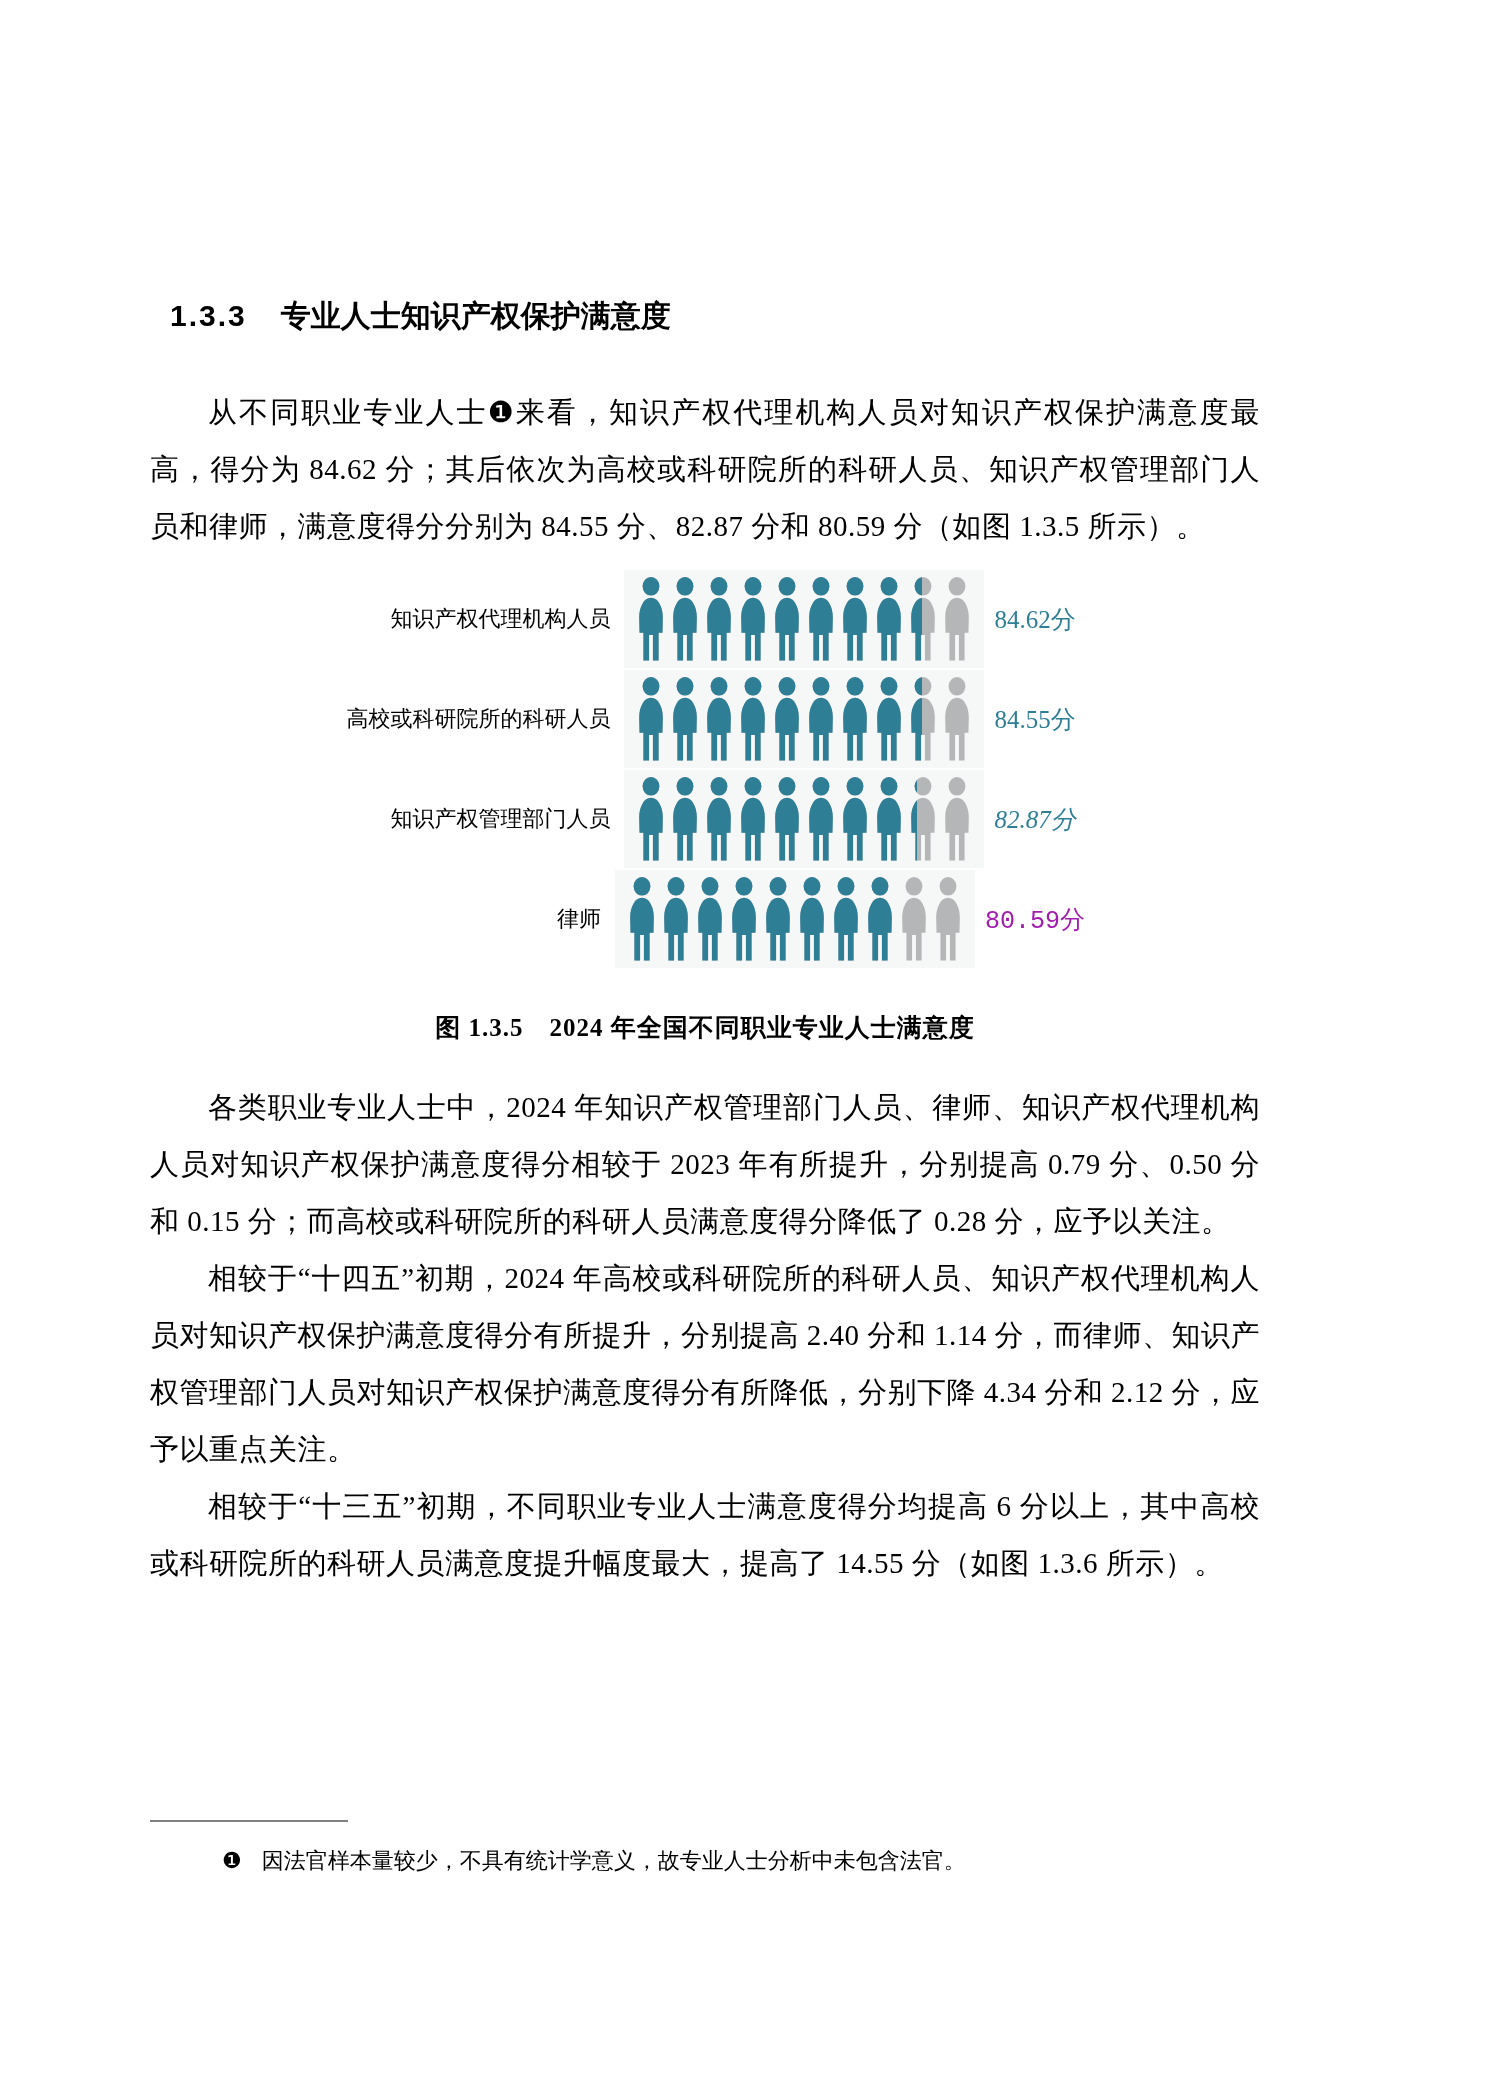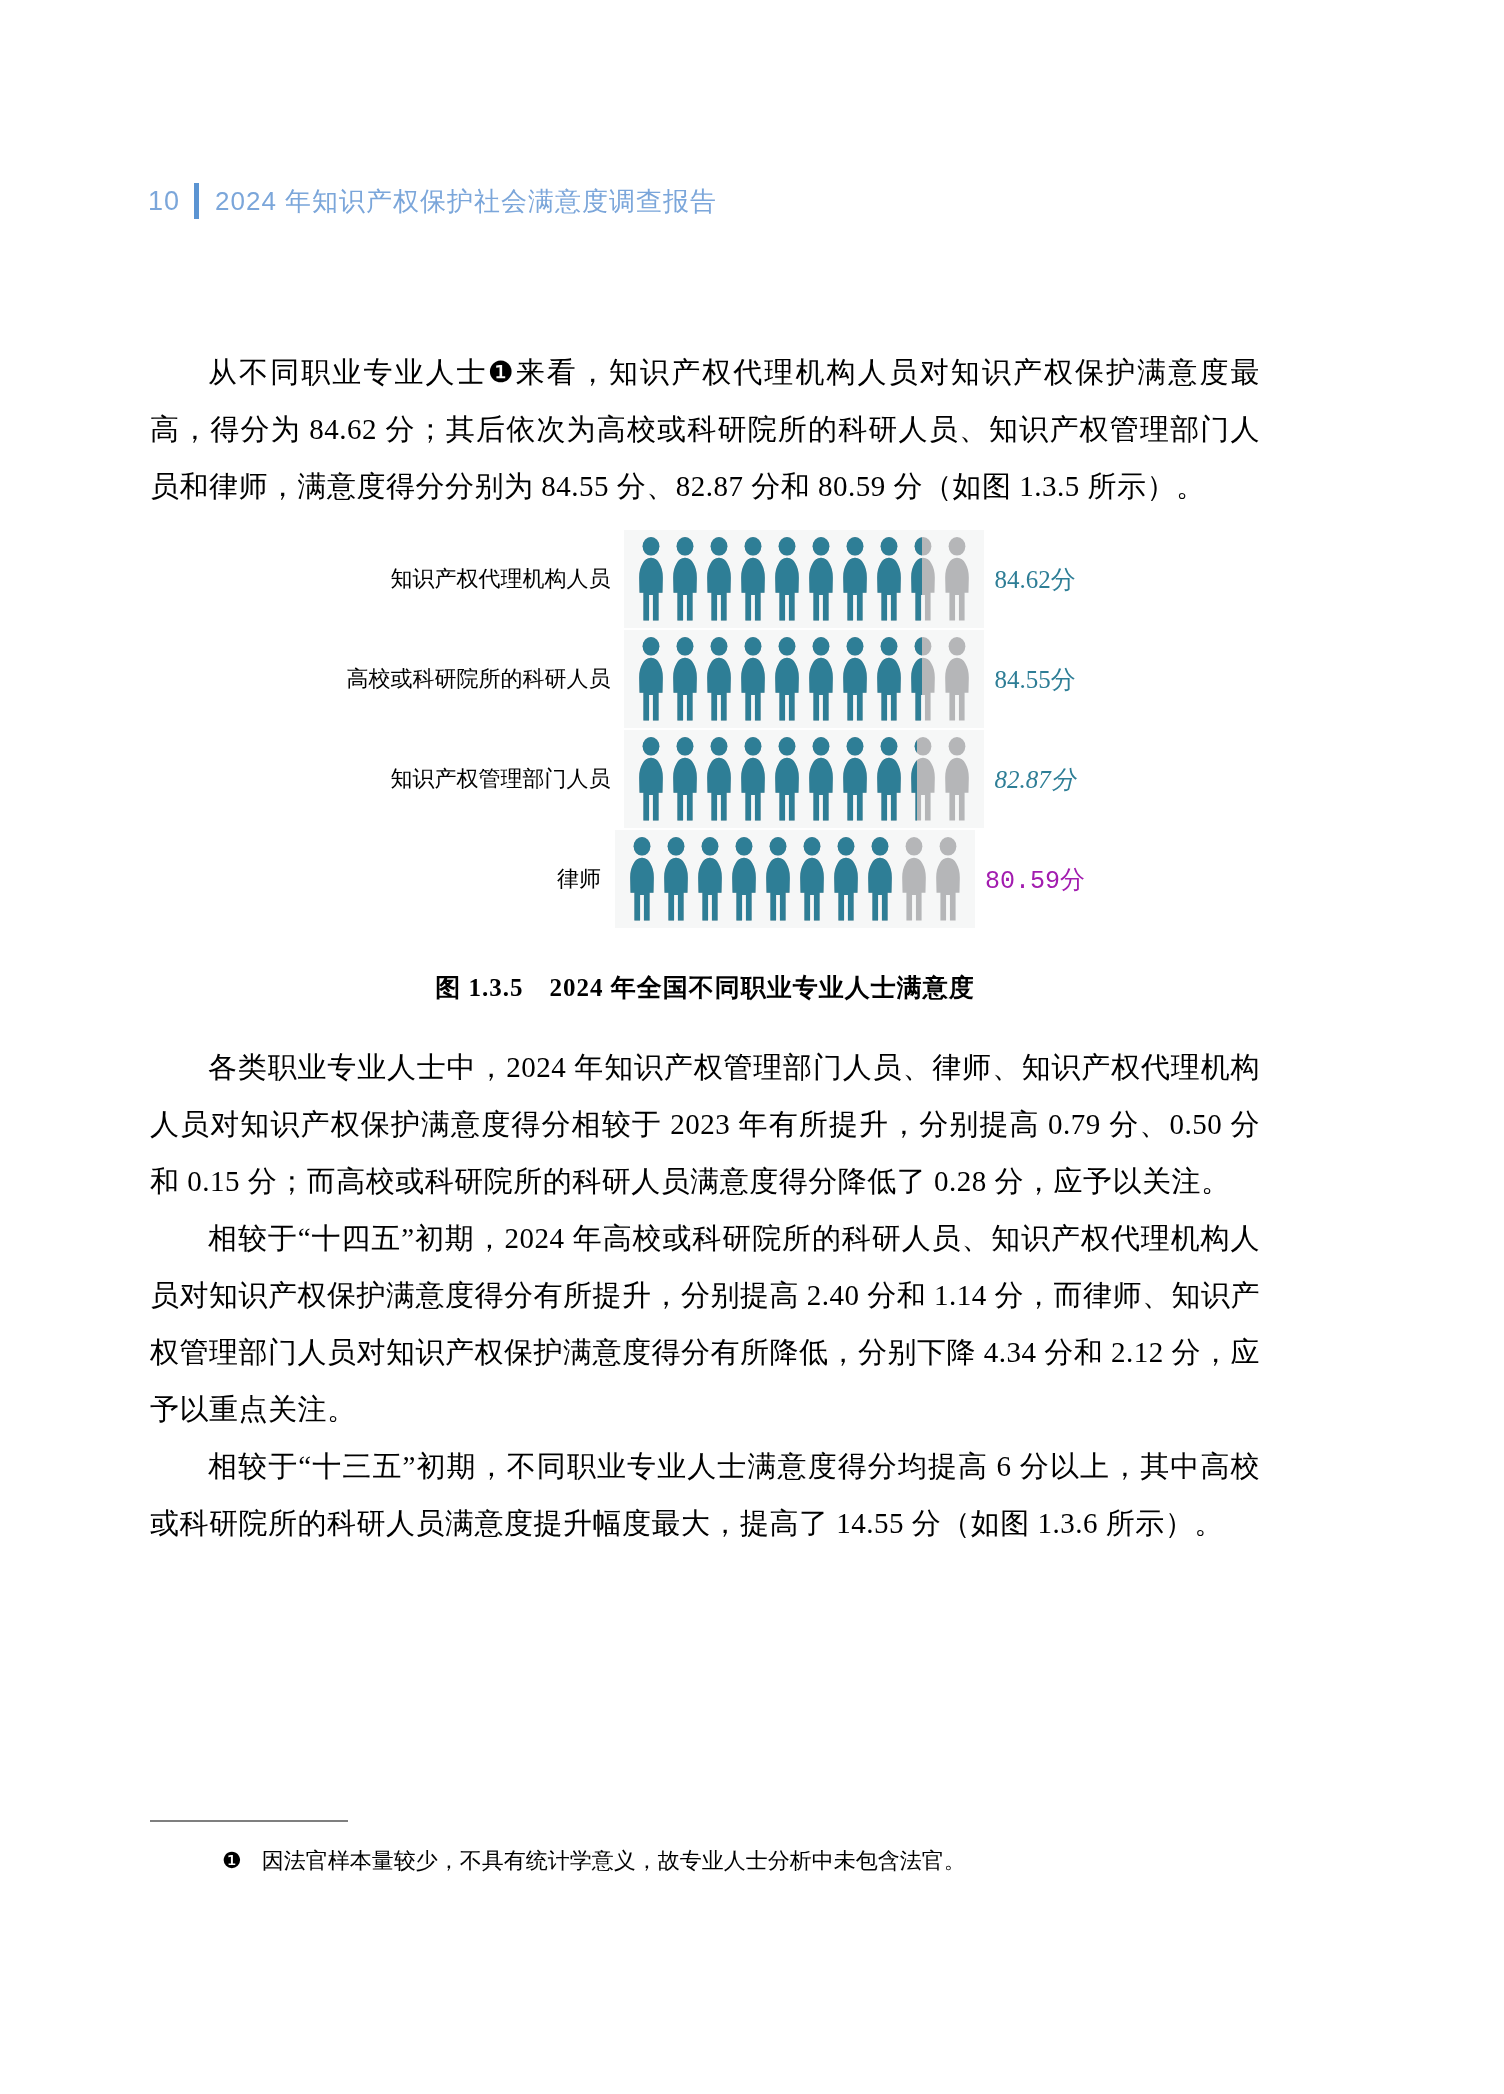--- a/index.html
+++ b/index.html
@@ -75,28 +75,26 @@
     position:absolute;top:1844px;left:222px;width:1040px;
     font-size:22px;line-height:34px;
   }
   .fn-marker{margin-right:20px;}
 </style>
 </head>
 <body>
 
 <div class="page">
 
-  <header class="header">
-    <span class="pnum">10</span>
-    <span class="hbar"></span>
-    <span class="htitle">2024 年知识产权保护社会满意度调查报告</span>
-  </header>
 
   <main class="content">
 
+    <h2 class="section">
+      <span class="snum">1.3.3</span><span class="stitle">专业人士知识产权保护满意度</span>
+    </h2>
 
     <p class="body p1">从不同职业专业人士❶来看，知识产权代理机构人员对知识产权保护满意度最高，得分为 84.62 分；其后依次为高校或科研院所的科研人员、知识产权管理部门人员和律师，满意度得分分别为 84.55 分、82.87 分和 80.59 分（如图 1.3.5 所示）。</p>
 
     <figure class="chart" style="margin:14px 0 0 0;">
       <div id="chart-rows">
           <div class="crow">
             <span class="clabel">知识产权代理机构人员</span>
             <span class="cicons">
               <span class="person">
                 <svg width="30" height="88" viewBox="0 0 34 96" xmlns="http://www.w3.org/2000/svg">

